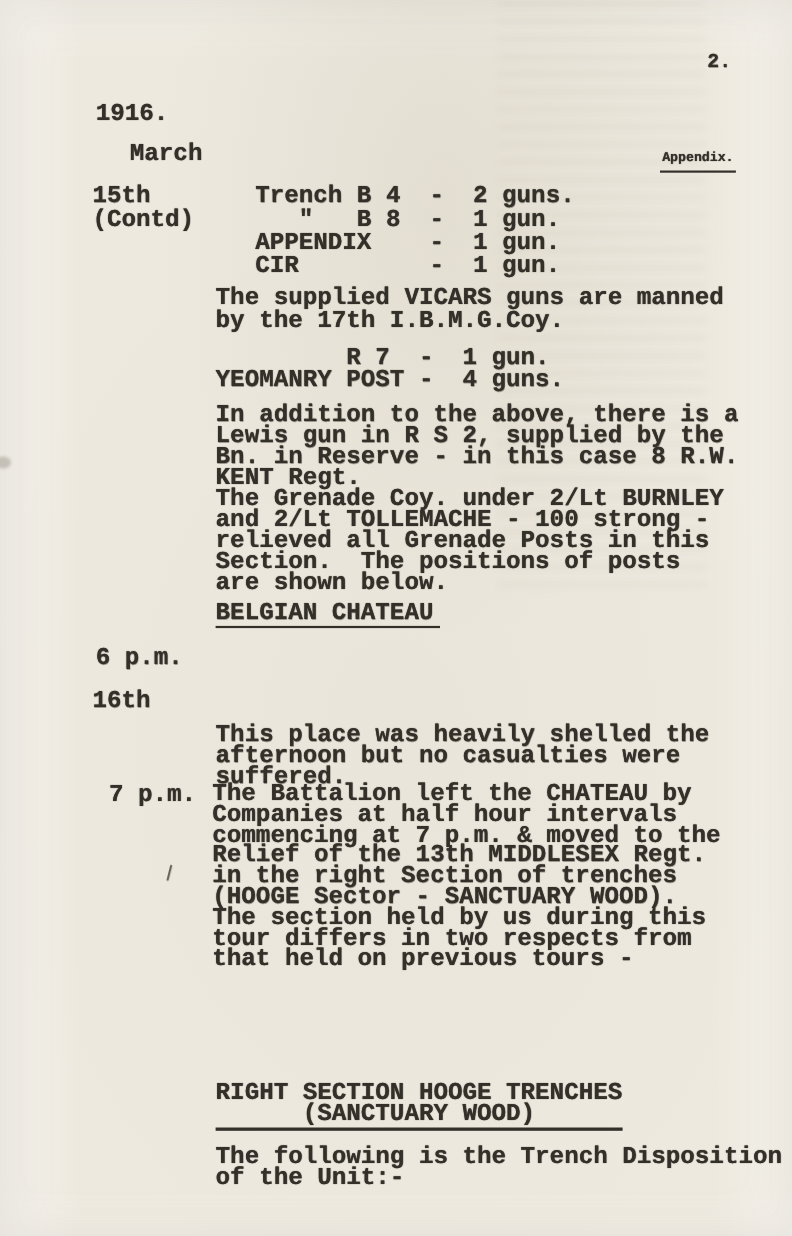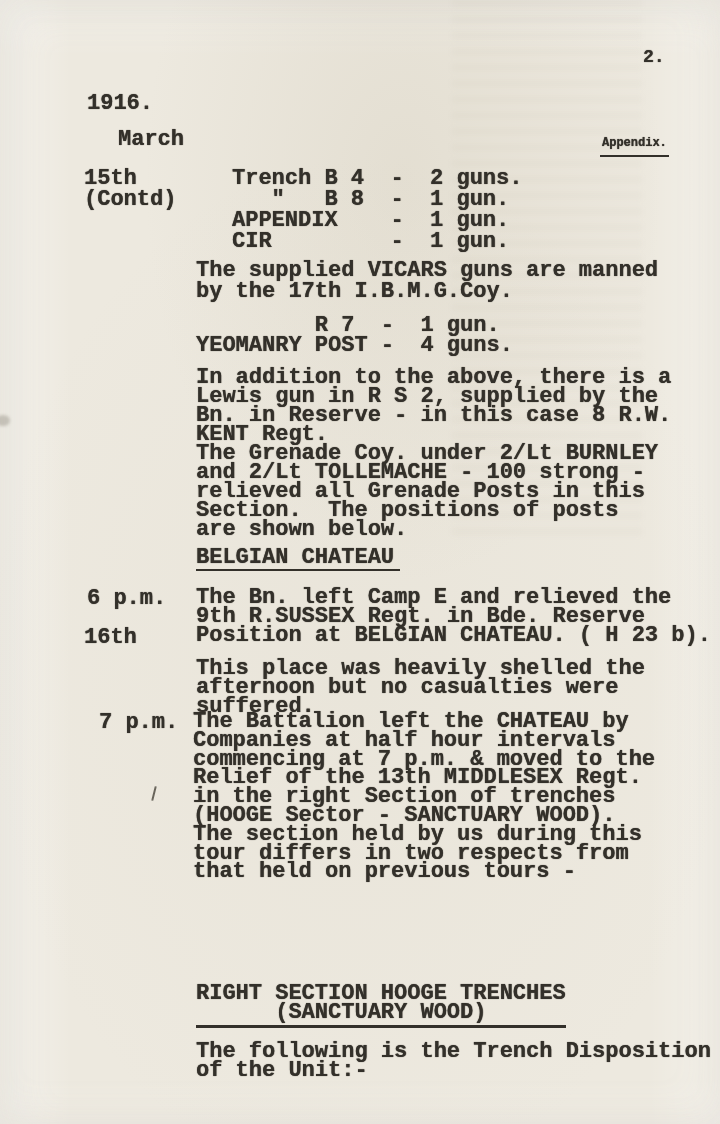--- a/index.html
+++ b/index.html
@@ -103,23 +103,20 @@
 KENT Regt.
 The Grenade Coy. under 2/Lt BURNLEY
 and 2/Lt TOLLEMACHE - 100 strong -
 relieved all Grenade Posts in this
 Section.  The positions of posts
 are shown below.</div>
 
   <div class="blk pos-belgian">BELGIAN CHATEAU</div>
 
   <div class="blk pos-t6pm">6 p.m.</div>
-  <div class="blk pos-campe">The Bn. left Camp E and relieved the
-9th R.SUSSEX Regt. in Bde. Reserve
-Position at BELGIAN CHATEAU. ( H 23 b).</div>
 
   <div class="blk pos-d16">16th</div>
   <div class="blk pos-shelled">This place was heavily shelled the
 afternoon but no casualties were
 suffered.</div>
 
   <div class="blk pos-t7pm">7 p.m.</div>
   <div class="blk pos-relief lh188">The Battalion left the CHATEAU by
 Companies at half hour intervals
 commencing at 7 p.m. &amp; moved to the

